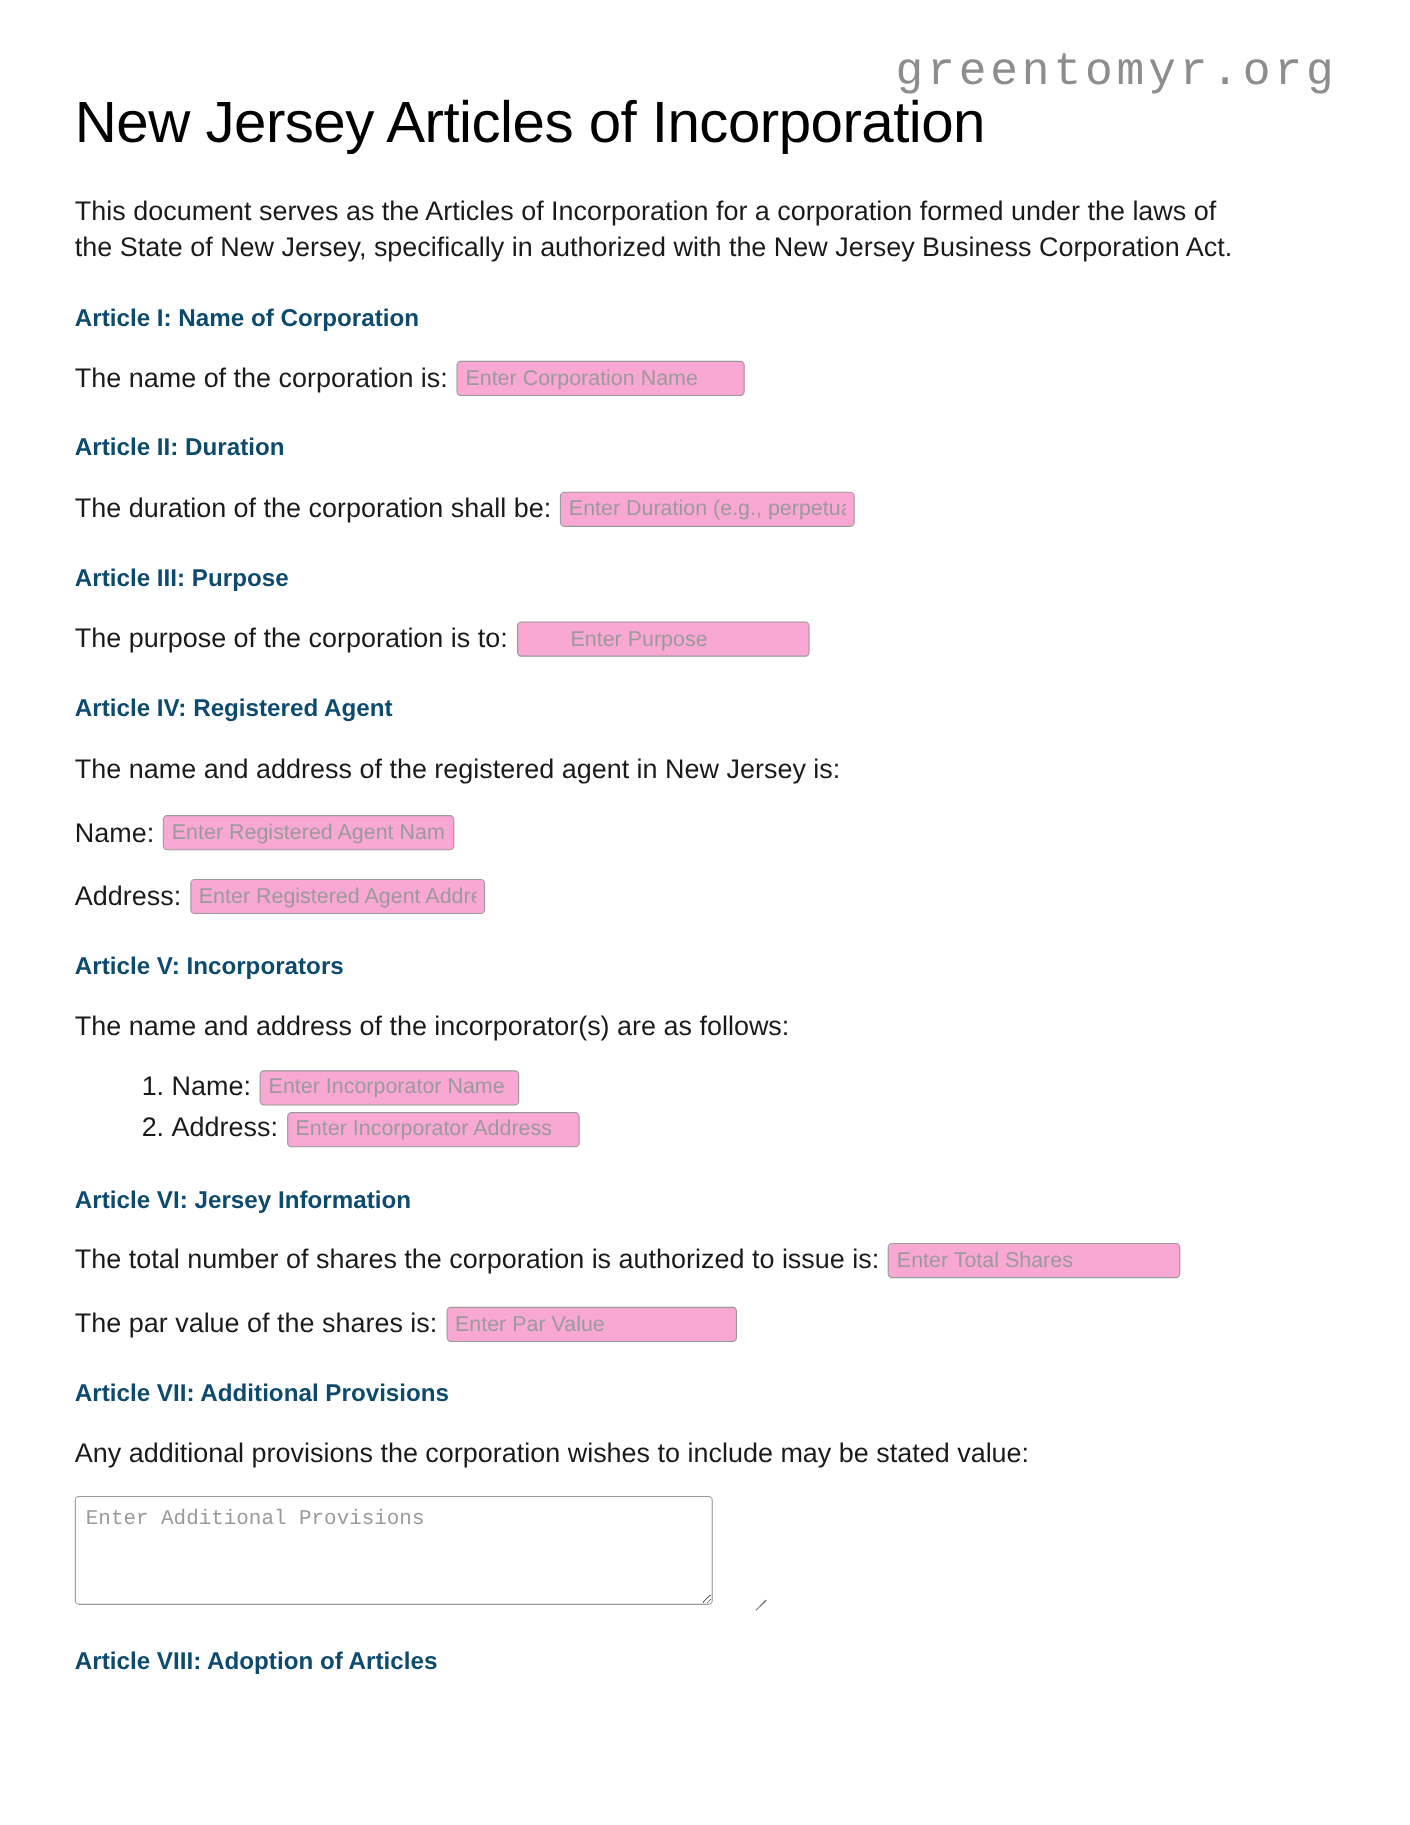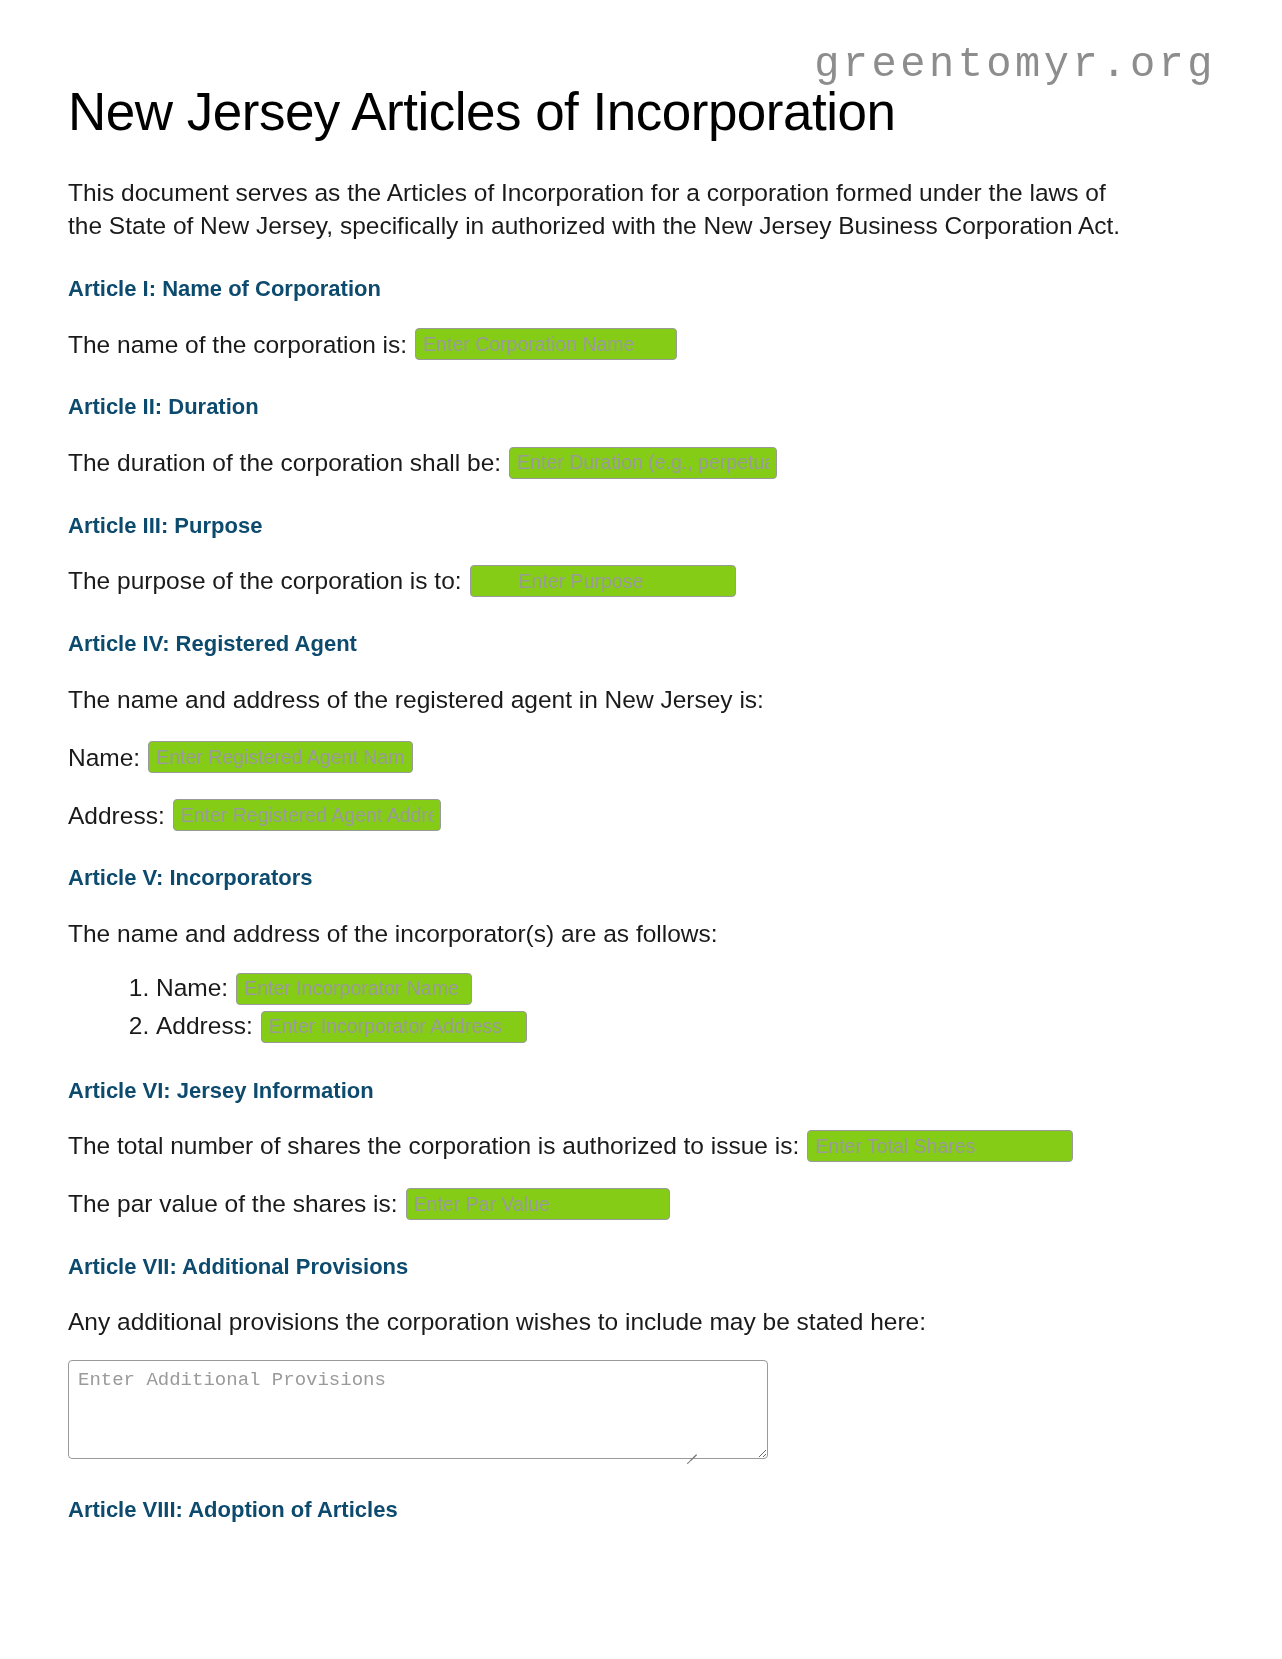--- a/index.html
+++ b/index.html
@@ -70,21 +70,21 @@
   p.plain {
     margin: 26px 0 0 0;
     font-size: 24.5px;
     line-height: 1.3;
     color: #1a1a1a;
   }
   input.field {
     font-family: "Liberation Sans", sans-serif;
     font-size: 19.5px;
     color: #000;
-    background: #84cc16;
+    background: #f9a8d4;
     border: 1.6px solid #9a9a9a;
     border-radius: 4px;
     padding: 4px 7px;
     margin-left: 8px;
     box-sizing: border-box;
     outline: none;
     height: 32px;
     line-height: 1;
   }
   input.field::placeholder { color: #9a9a9a; opacity: 1; }
@@ -118,21 +118,21 @@
   ol.incorporators li .row .lbl { white-space: nowrap; }
 
   .ta-wrap {
     margin-top: 22px;
     position: relative;
     width: 632px;
     height: 99px;
   }
   textarea.provisions {
     display: block;
-    width: 700px;
+    width: 580px;
     height: 99px;
     box-sizing: border-box;
     font-family: "Liberation Mono", "DejaVu Sans Mono", monospace;
     font-size: 19px;
     color: #000;
     background: #ffffff;
     border: 1.6px solid #9a9a9a;
     border-radius: 4px;
     padding: 8px 9px;
     resize: both;
@@ -224,21 +224,21 @@
   <p class="body-line">
     <span class="lbl">The total number of shares the corporation is authorized to issue is:</span>
     <input class="field w-shares" type="text" placeholder="Enter Total Shares" style="">
   </p>
   <p class="body-line">
     <span class="lbl">The par value of the shares is:</span>
     <input class="field w-par" type="text" placeholder="Enter Par Value" style="">
   </p>
 
   <h2 class="article-head">Article VII: Additional Provisions</h2>
-  <p class="plain">Any additional provisions the corporation wishes to include may be stated here:</p>
+  <p class="plain">Any additional provisions the corporation wishes to include may be stated value:</p>
   <div class="ta-wrap">
     <textarea class="provisions" placeholder="Enter Additional Provisions" style=""></textarea>
     <span class="resize-grip">
       <i class="l1"></i>
         <i class="l2"></i>
         <i class="l3"></i>
     </span>
   </div>
 
   <h2 class="article-head last">Article VIII: Adoption of Articles</h2>

